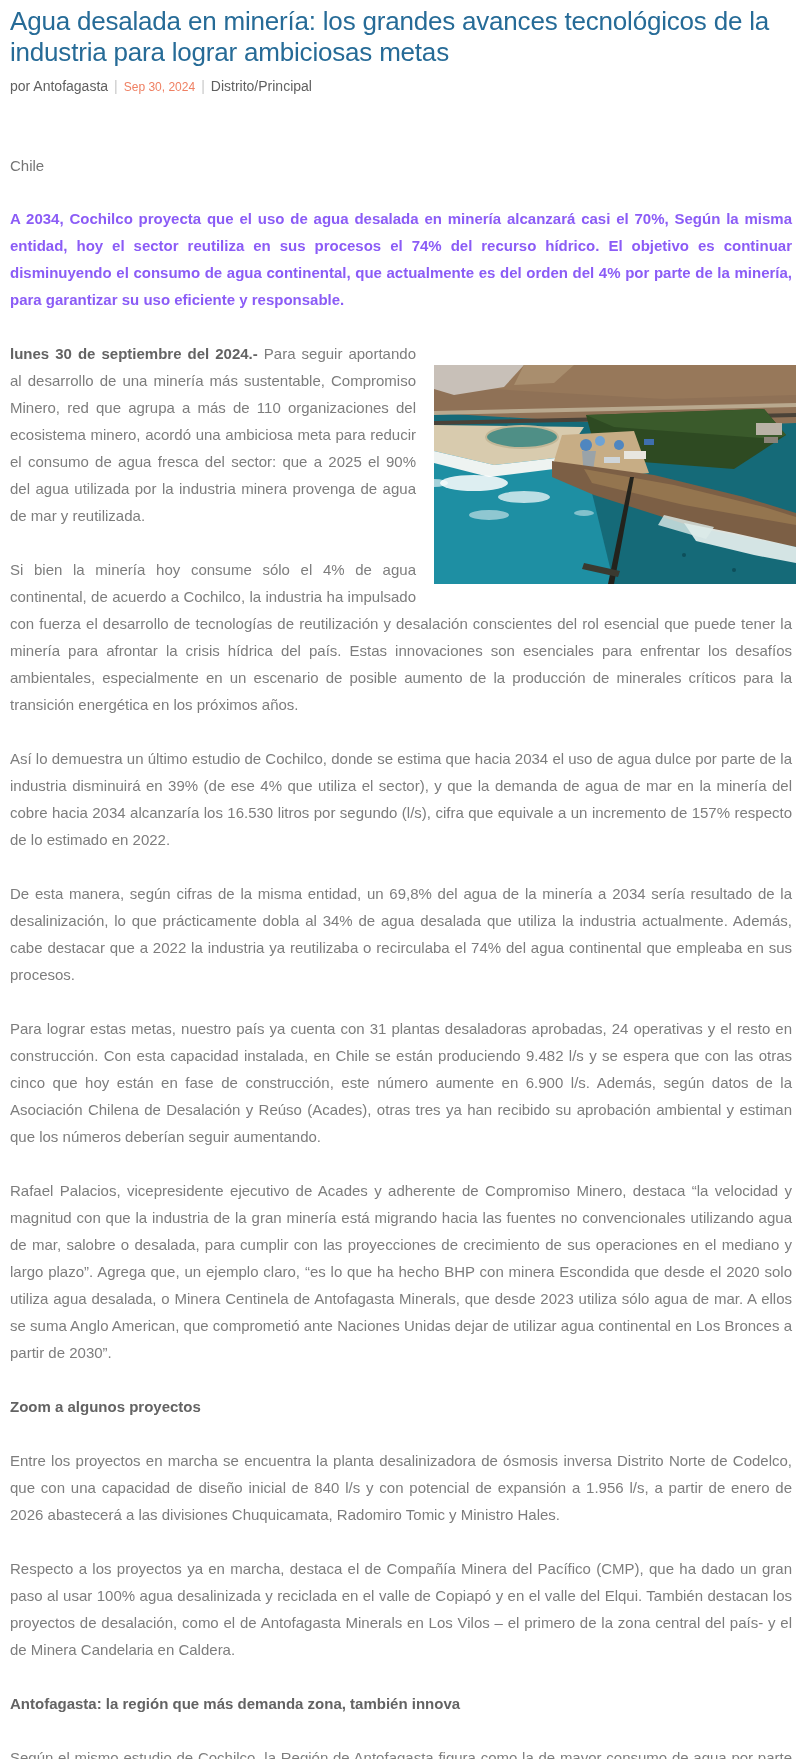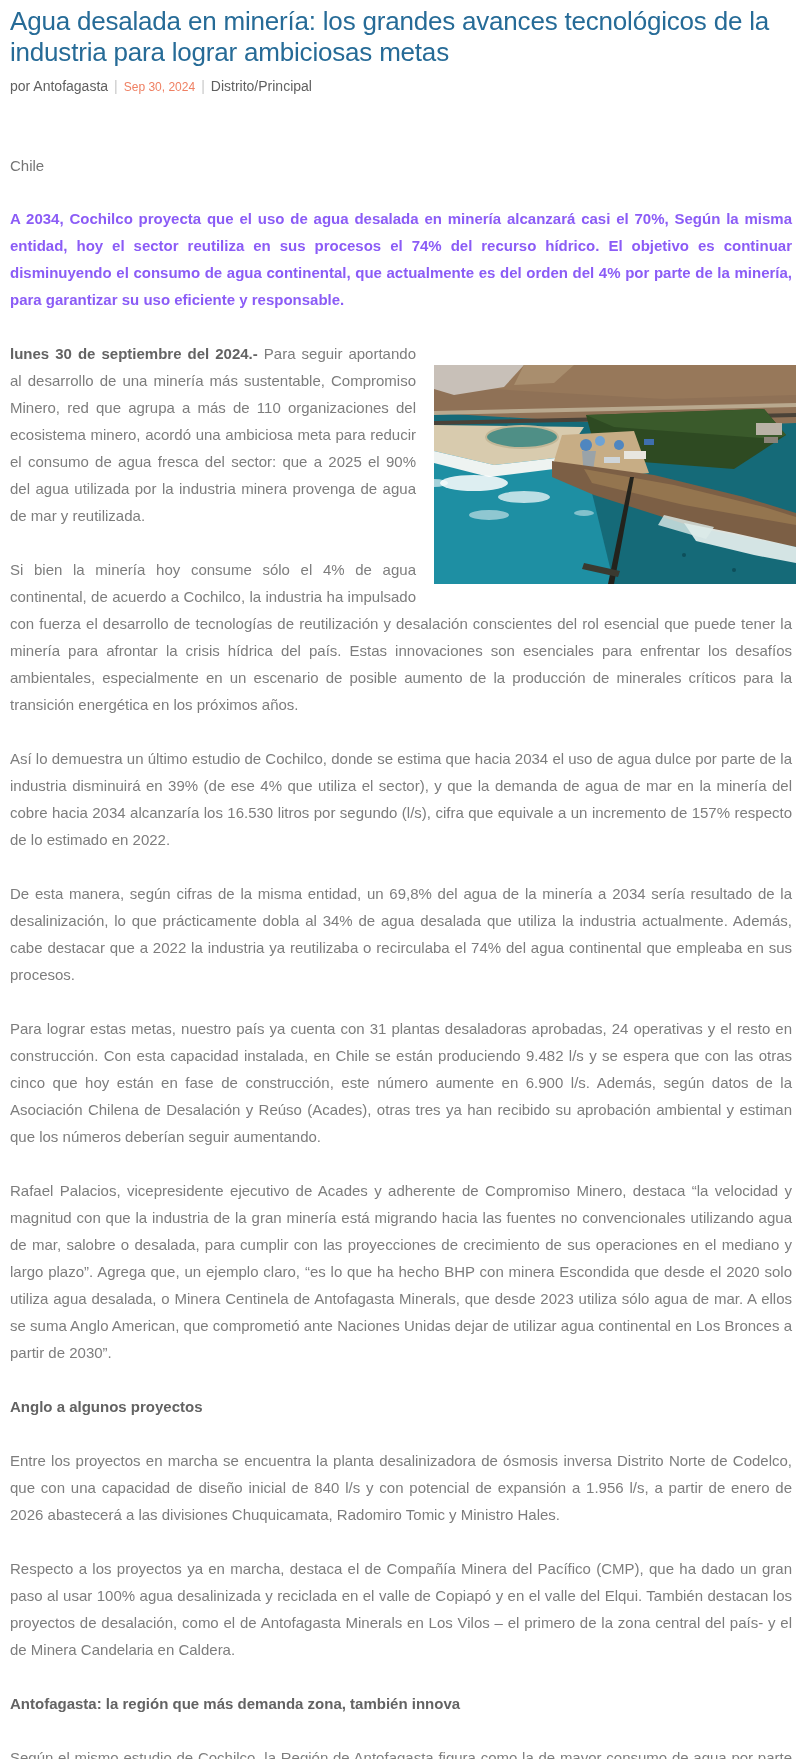--- a/index.html
+++ b/index.html
@@ -157,21 +157,21 @@
         <circle cx="300" cy="205" r="2" fill="#0d4f5a"></circle>
       </svg><span class="lead">lunes 30 de septiembre del 2024.-</span><span> Para seguir aportando al desarrollo de una minería más sustentable, Compromiso Minero, red que agrupa a más de 110 organizaciones del ecosistema minero, acordó una ambiciosa meta para reducir el consumo de agua fresca del sector: que a 2025 el 90% del agua utilizada por la industria minera provenga de agua de mar y reutilizada.</span>
     </p>
 
     <p class="body-p">Si bien la minería hoy consume sólo el 4% de agua continental, de acuerdo a Cochilco,  la industria ha impulsado con fuerza el desarrollo de tecnologías de reutilización y desalación conscientes del rol esencial que puede tener la minería para afrontar la crisis hídrica del país. Estas innovaciones son esenciales para enfrentar los desafíos ambientales, especialmente en un escenario de posible aumento de la producción de minerales críticos para la transición energética en los próximos años.</p>
     <p class="body-p">Así lo demuestra un último estudio de Cochilco, donde se estima que hacia 2034 el uso de agua dulce por parte de la industria disminuirá en 39% (de ese 4% que utiliza el sector), y que la demanda de agua de mar en la minería del cobre hacia 2034 alcanzaría los 16.530 litros por segundo (l/s), cifra que equivale a un incremento de 157% respecto de lo estimado en 2022.</p>
     <p class="body-p">De esta manera, según cifras de la misma entidad, un 69,8% del agua de la minería a 2034 sería resultado de la desalinización, lo que prácticamente dobla al 34% de agua desalada que utiliza la industria actualmente. Además, cabe destacar que a 2022 la industria ya reutilizaba o recirculaba el 74% del agua continental que empleaba en sus procesos.</p>
     <p class="body-p">Para lograr estas metas, nuestro país ya cuenta con 31 plantas desaladoras aprobadas, 24 operativas y el resto en construcción. Con esta capacidad instalada, en Chile se están produciendo 9.482 l/s y se espera que con las otras cinco que hoy están en fase de construcción, este número aumente en 6.900 l/s. Además, según datos de la Asociación Chilena de Desalación y Reúso (Acades), otras tres ya han recibido su aprobación ambiental y estiman que los números deberían seguir aumentando.</p>
     <p class="body-p">Rafael Palacios, vicepresidente ejecutivo de Acades y adherente de Compromiso Minero, destaca “la velocidad y magnitud con que la industria de la gran minería está migrando hacia las fuentes no convencionales utilizando agua de mar, salobre o desalada, para cumplir con las proyecciones de crecimiento de sus operaciones en el mediano y largo plazo”. Agrega que, un ejemplo claro, “es lo que ha hecho BHP con minera Escondida que desde el 2020 solo utiliza agua desalada, o Minera Centinela de Antofagasta Minerals, que desde 2023 utiliza sólo agua de mar. A ellos se suma Anglo American, que comprometió ante Naciones Unidas dejar de utilizar agua continental en Los Bronces a partir de 2030”.</p>
 
-    <h3 class="section-heading">Anglo a algunos proyectos</h3>
+    <h3 class="section-heading">Zoom a algunos proyectos</h3>
 
     <p class="body-p">Entre los proyectos en marcha se encuentra la planta desalinizadora de ósmosis inversa Distrito Norte de Codelco, que con una capacidad de diseño inicial de 840 l/s y con potencial de expansión a 1.956 l/s, a partir de enero de 2026 abastecerá a las divisiones Chuquicamata, Radomiro Tomic y Ministro Hales.</p>
     <p class="body-p">Respecto a los proyectos ya en marcha, destaca el de Compañía Minera del Pacífico (CMP), que ha dado un gran paso al usar 100% agua desalinizada y reciclada en el valle de Copiapó y en el valle del Elqui. También destacan los proyectos de desalación, como el de Antofagasta Minerals en Los Vilos – el primero de la zona central del país- y el de Minera Candelaria en Caldera.</p>
 
     <h3 class="section-heading">Antofagasta: la región que más demanda zona, también innova</h3>
 
     <p class="body-p">Según el mismo estudio de Cochilco, la Región de Antofagasta figura como la de mayor consumo de agua por parte de la industria y se espera un comportamiento similar para la próxima década.</p>
 
   </div>
 </div>

